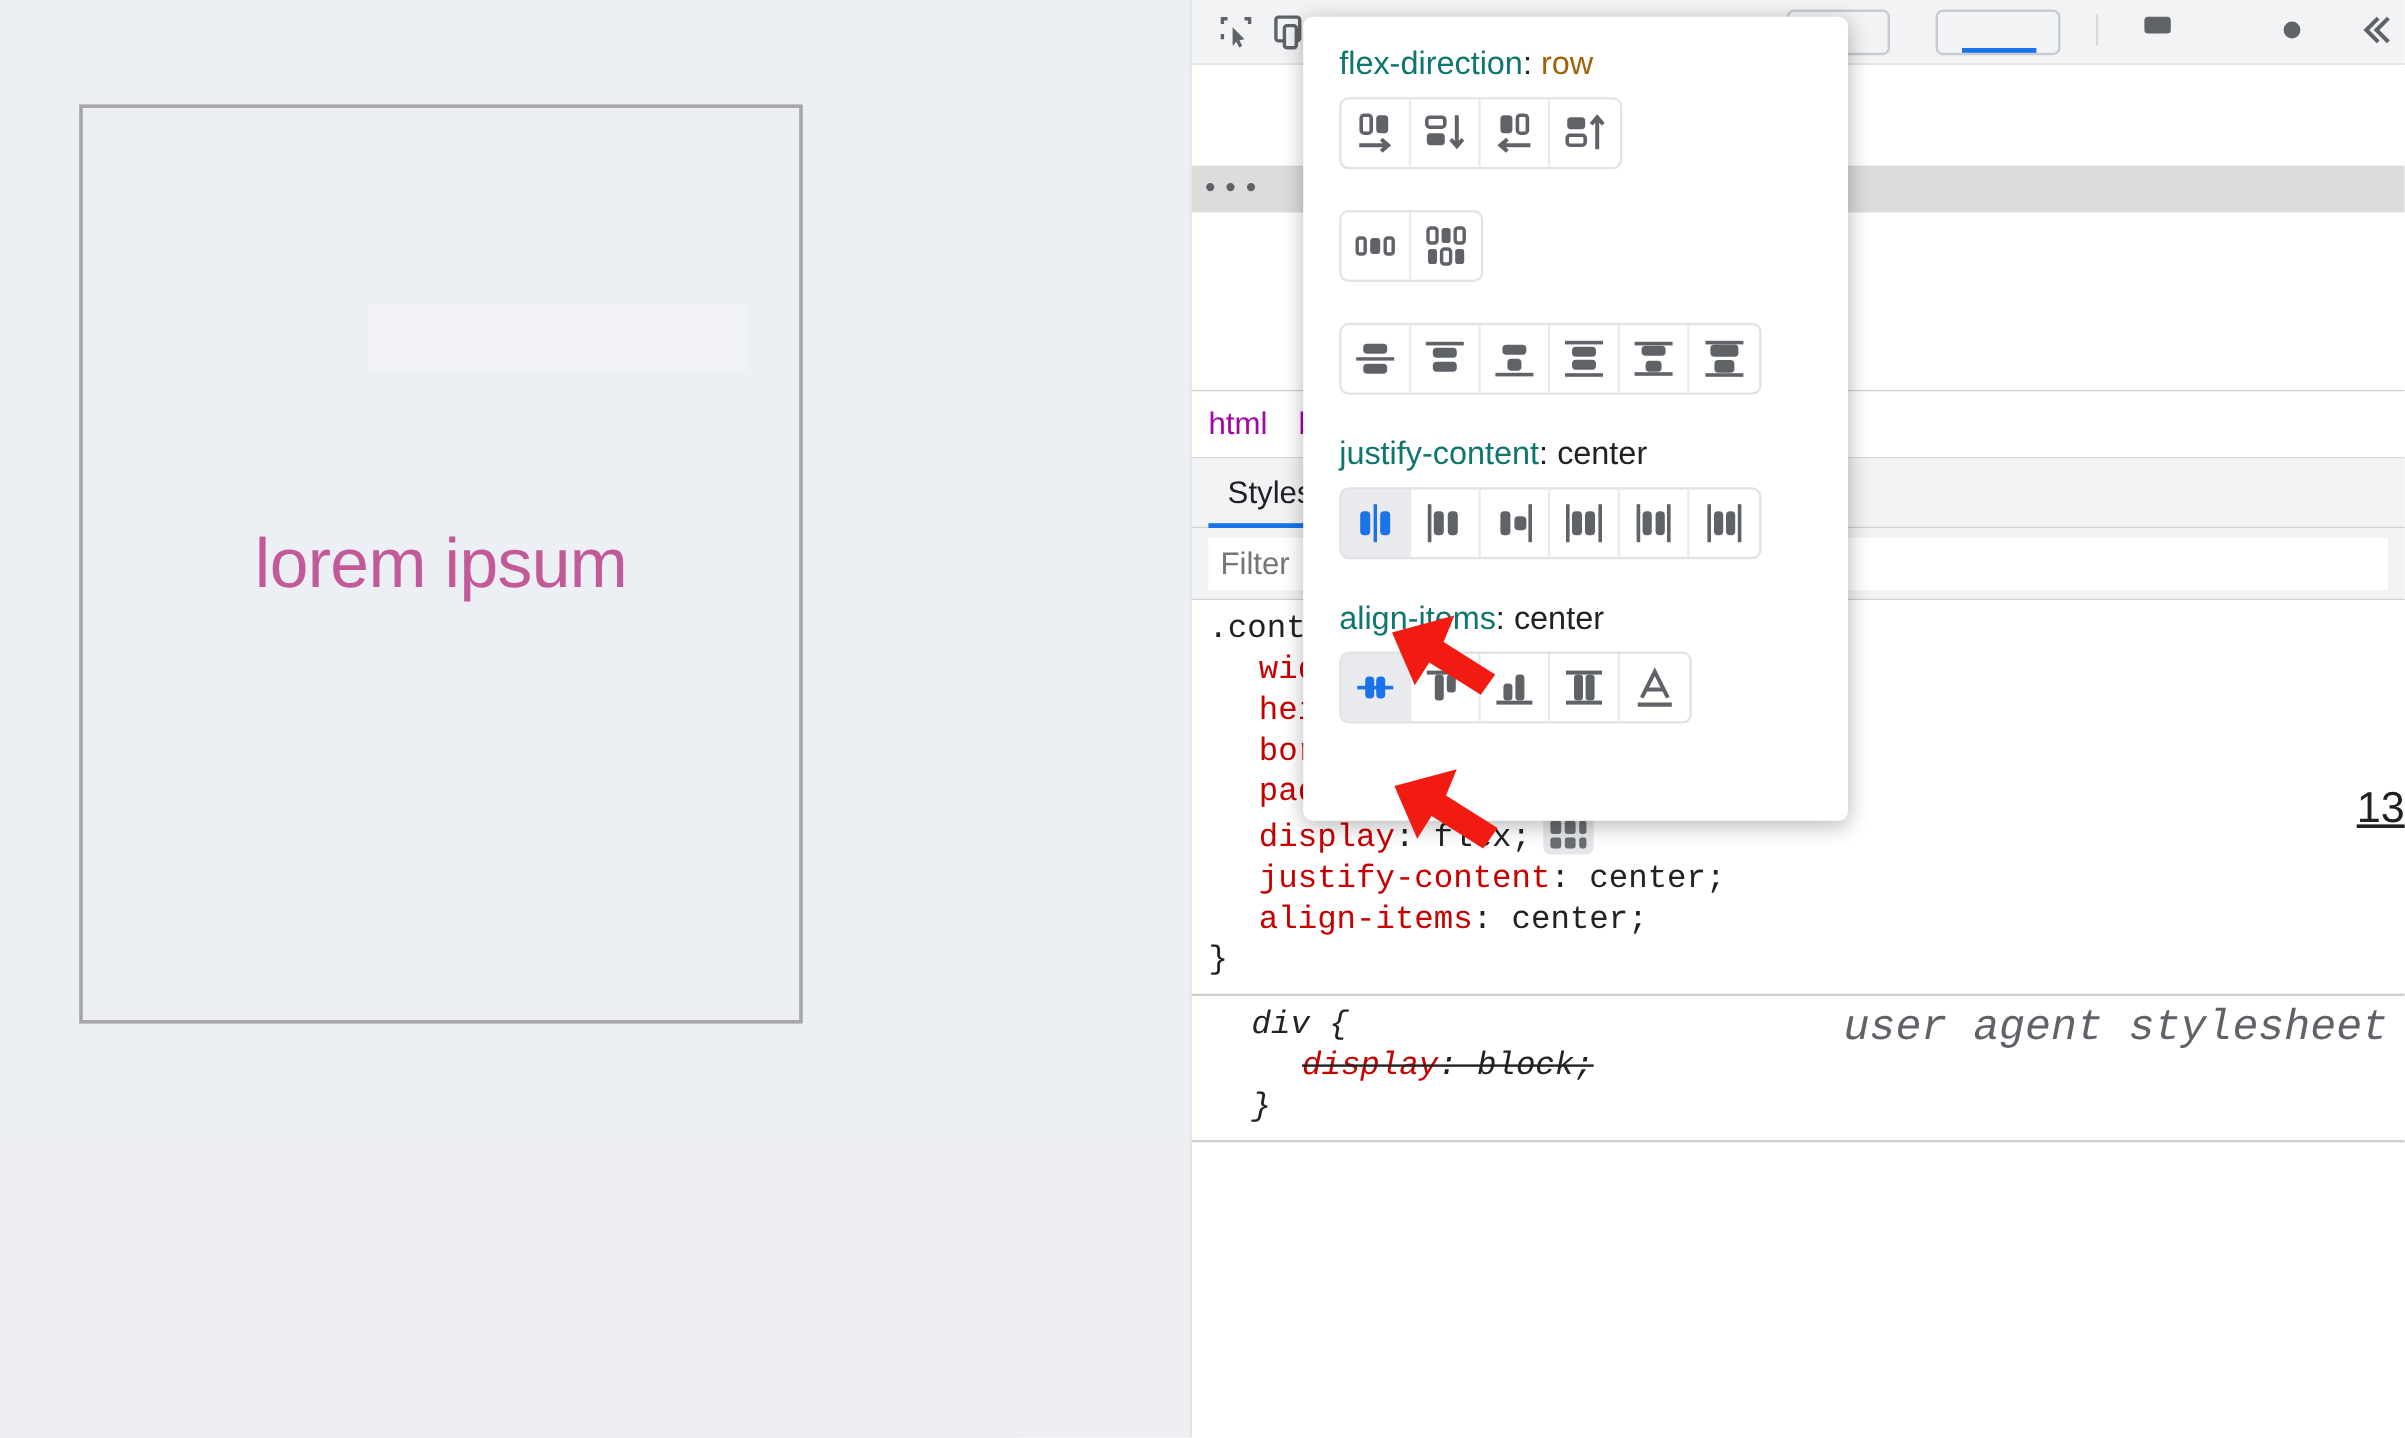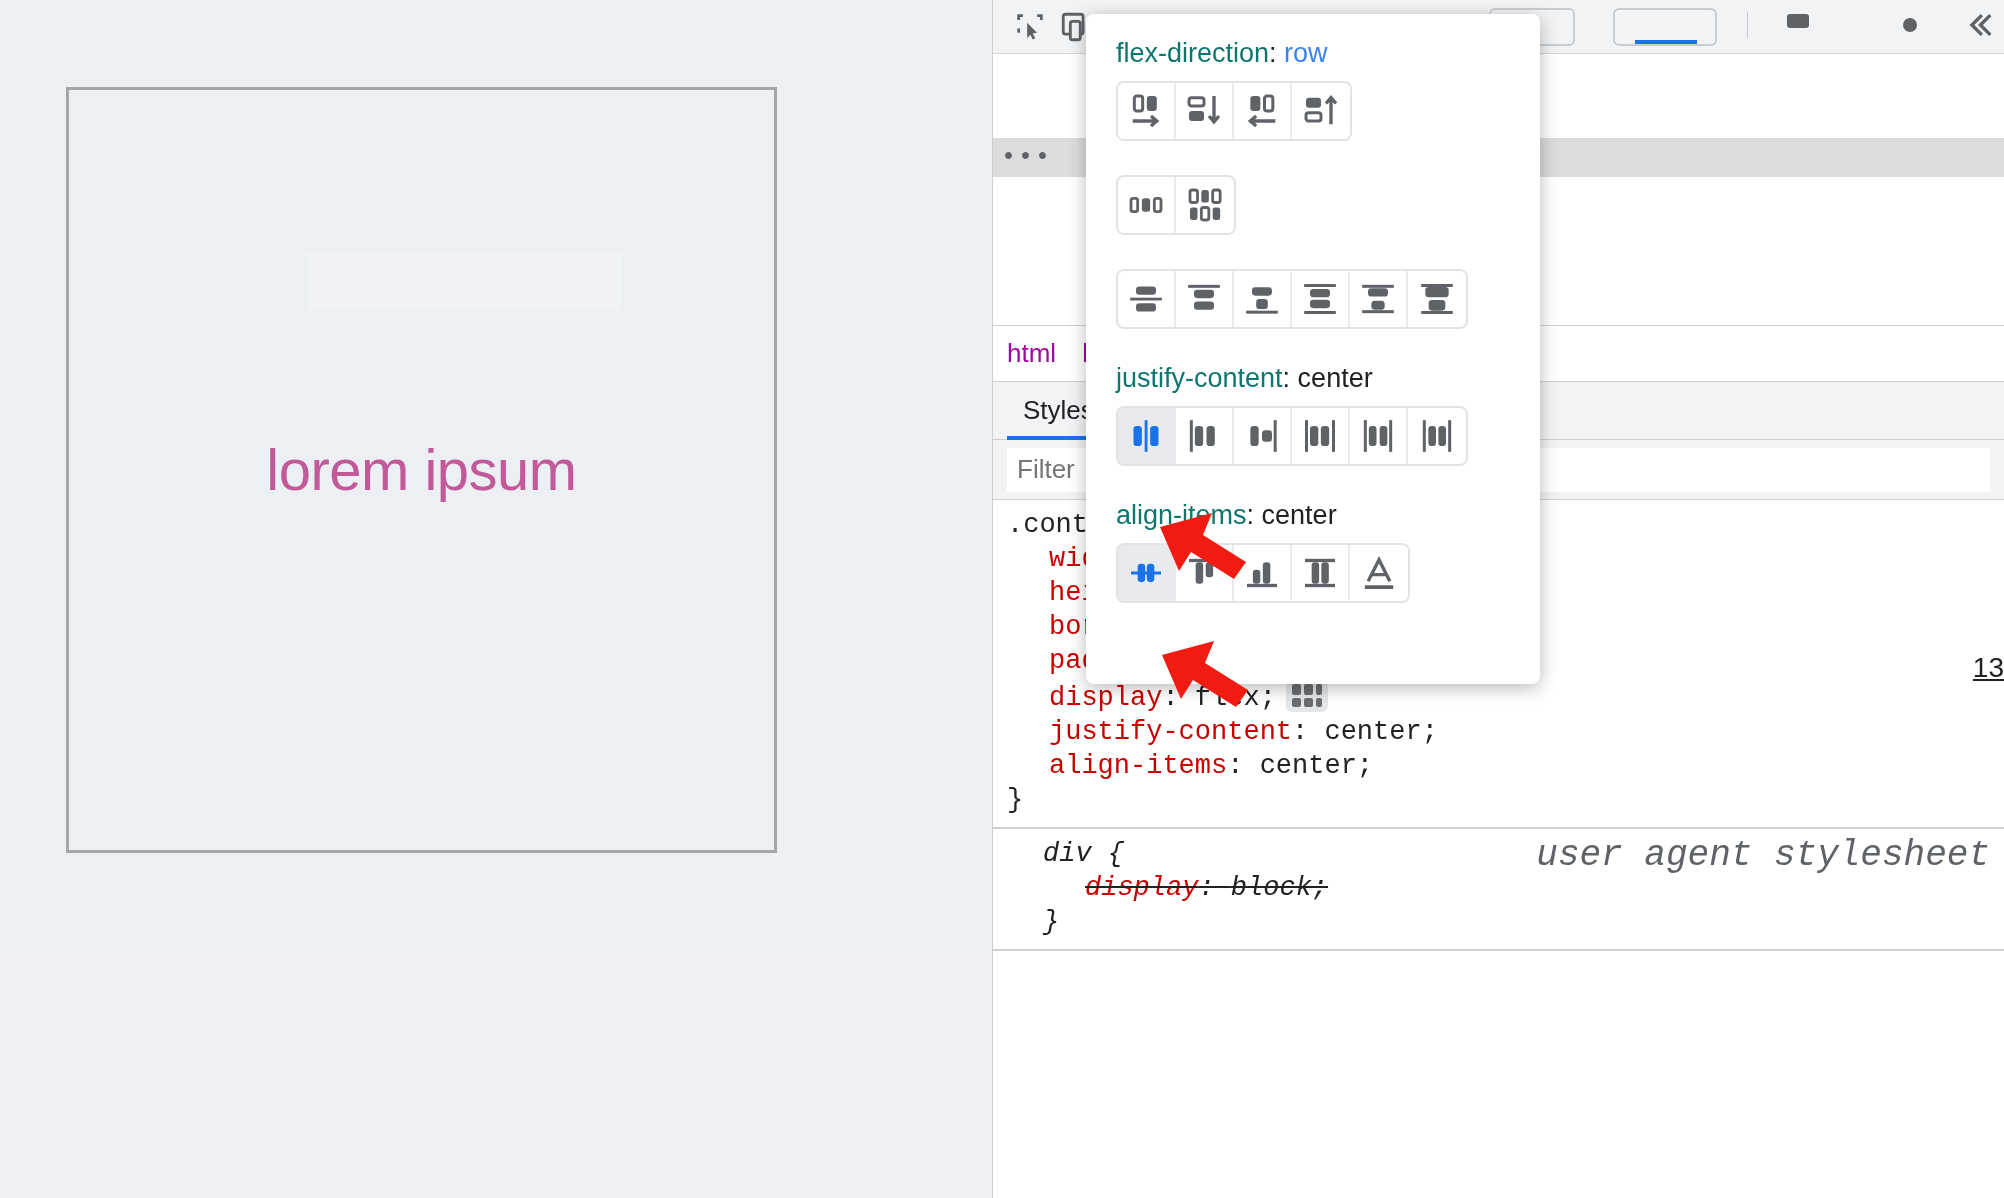--- a/index.html
+++ b/index.html
@@ -18,21 +18,21 @@
     background: #eceff3;
   }
   .viewport-lower {
     position: absolute; left: 0; top: 950px;
     width: 992px; height: 248px;
     background: #edeff2;
   }
   .page-container {
     position: absolute;
     left: 66px; top: 87px;
-    width: 711px; height: 766px;
+    width: 603px; height: 766px;
     border: 3px solid #a6a6a6;
     background: #eceff3;
     display: flex;
     justify-content: center;
     align-items: center;
   }
   .highlight-band {
     position: absolute;
     left: 238px; top: 163px;
     width: 315px; height: 57px;
@@ -204,21 +204,21 @@
     margin-left: 10px;
     position: relative;
   }
   .flex-badge i {
     position: absolute; background: #6a6d71; border-radius: 2px;
   }
   .src-link {
     position: absolute;
     right: 0; top: 652px;
     font-family: "Liberation Sans", sans-serif;
-    font-size: 28px;
+    font-size: 36px;
     color: #202124;
     text-decoration: underline;
   }
 
   
   .collapse-chevron {
     position: absolute; right: 8px; top: 8px;
     width: 34px; height: 34px;
     color: #5f6368;
   }
@@ -245,21 +245,21 @@
   }
   .fp-section { margin-bottom: 4px; }
   .fp-title {
     font-family: "Liberation Sans", sans-serif;
     font-size: 27px;
     margin-bottom: 12px;
     white-space: nowrap;
   }
   .fp-prop { color: #0f766e; }
   .fp-colon { color: #202124; }
-  .fp-val { color: #3b82f6; }
+  .fp-val { color: #a16207; }
   .fp-val.set { color: #202124; }
   .btn-group {
     display: inline-flex;
     border: 2px solid #e1e3e6;
     border-radius: 8px;
     overflow: hidden;
     background: #fff;
   }
   .btn-group.has-sel { background: #eceff1; }
   .fbtn {

